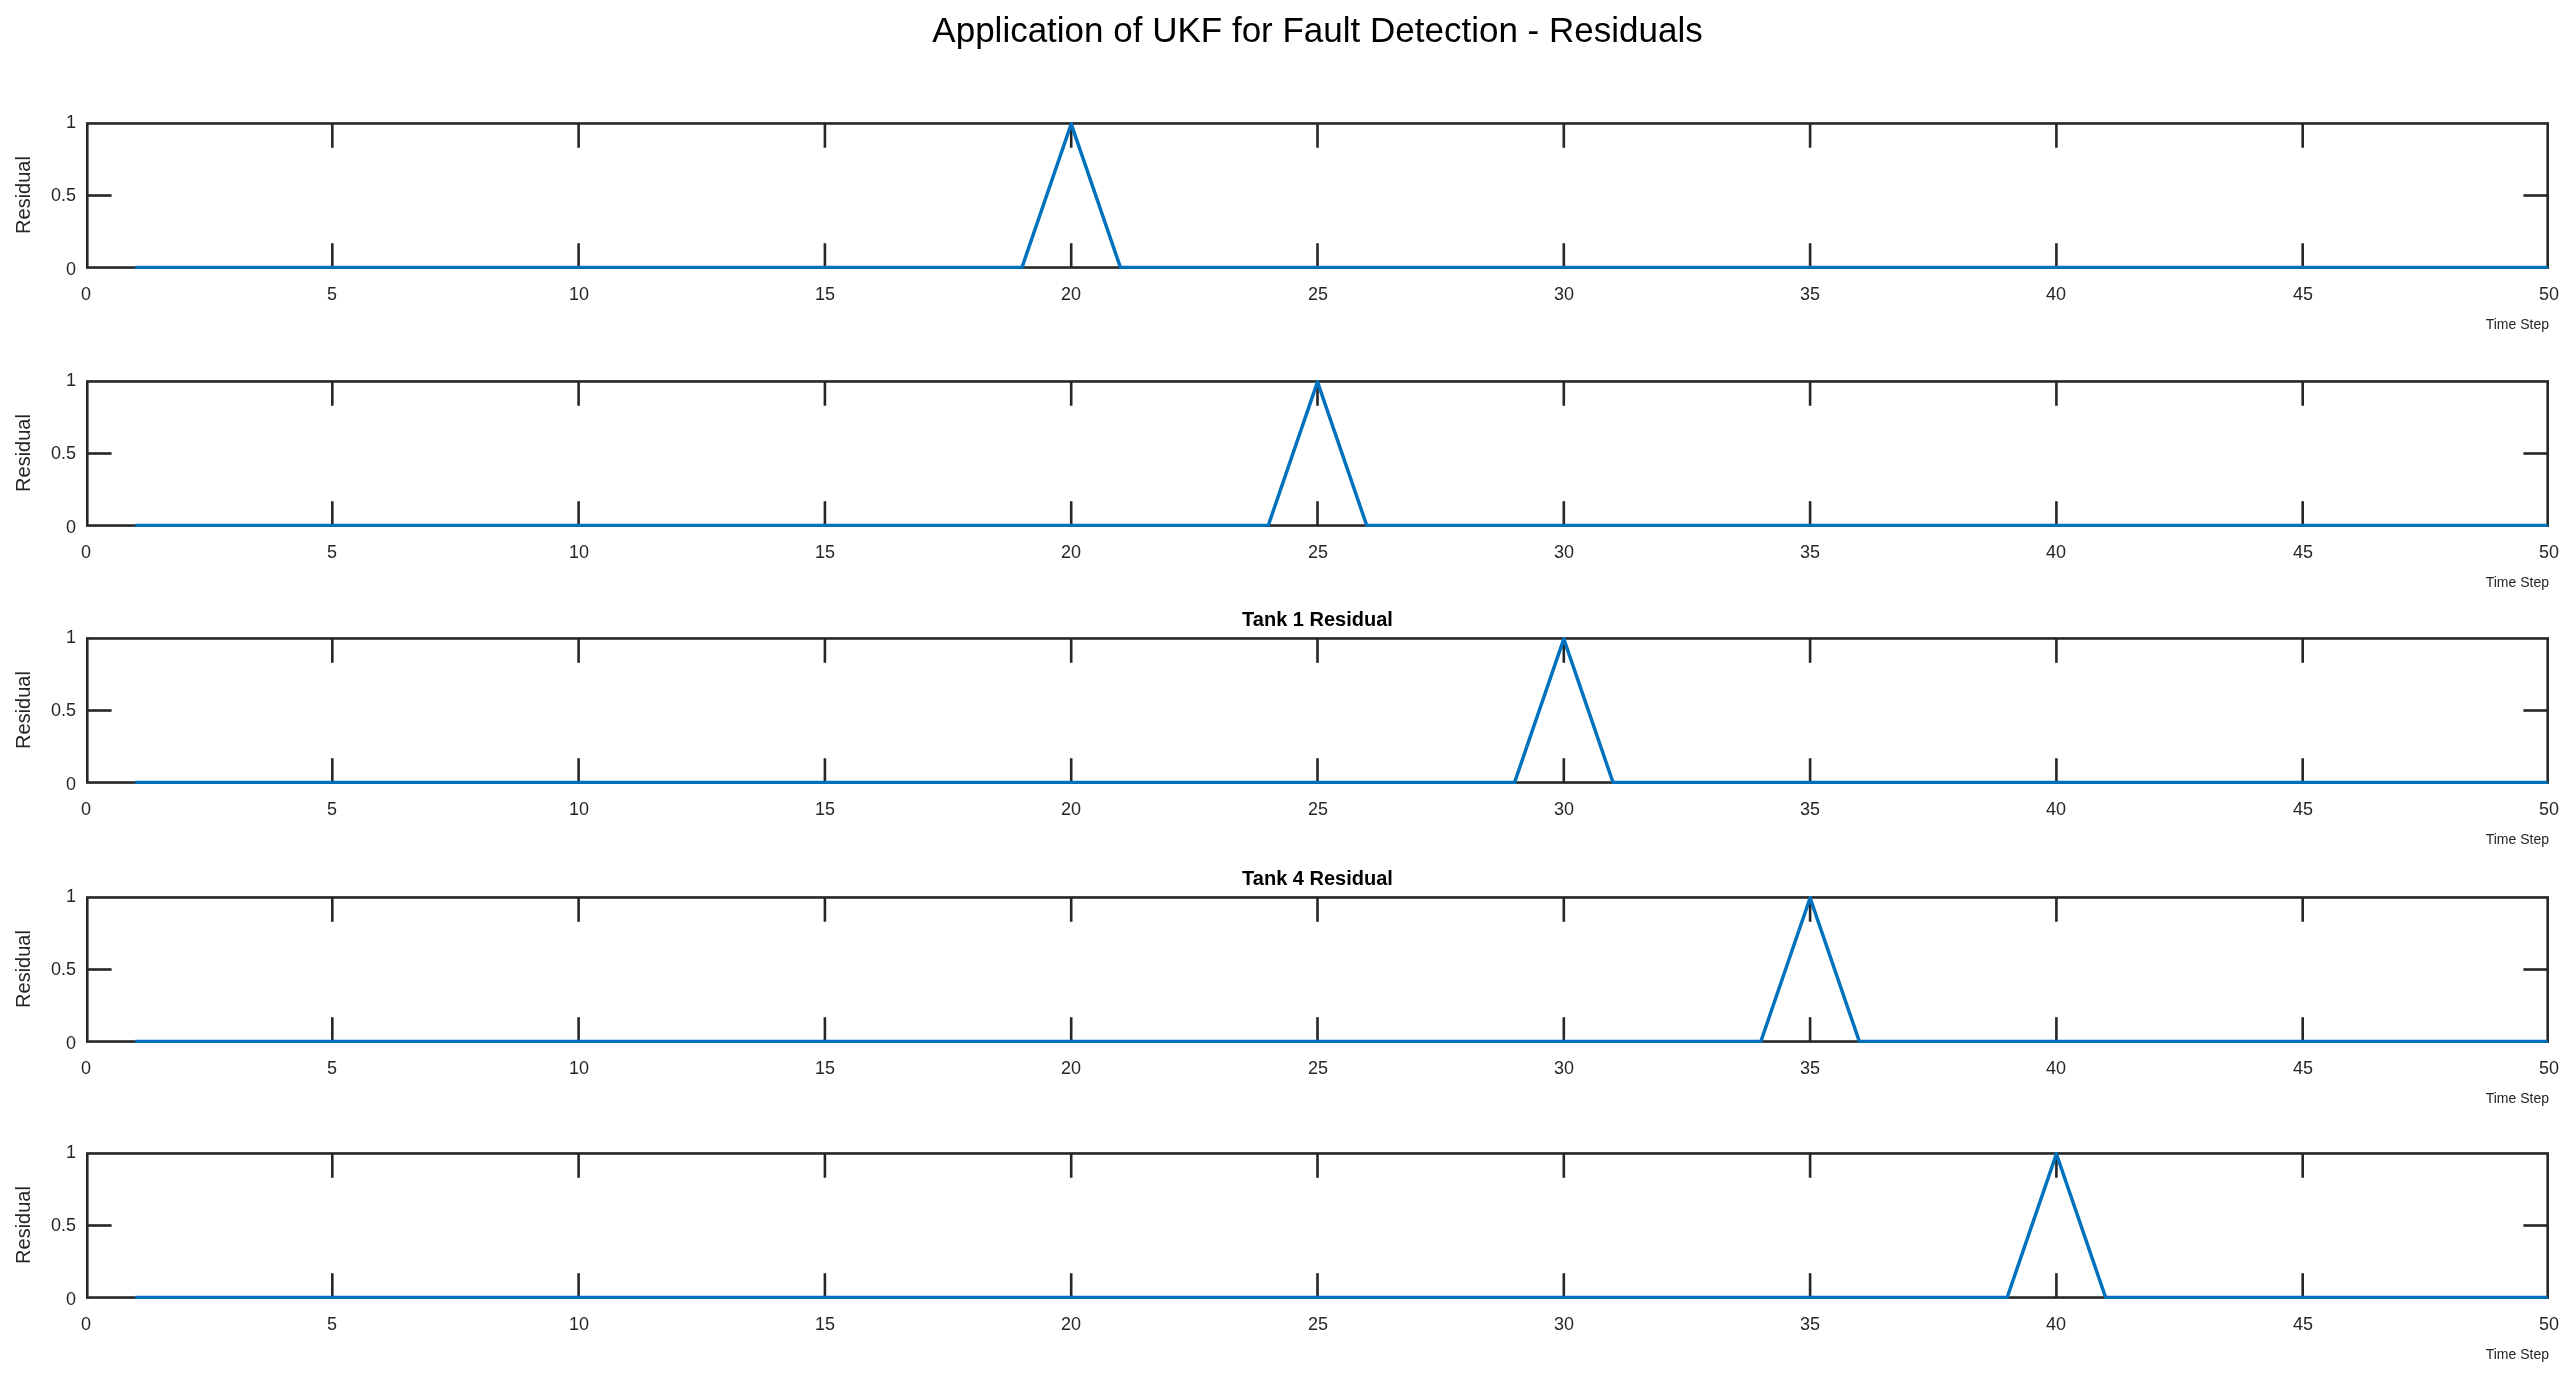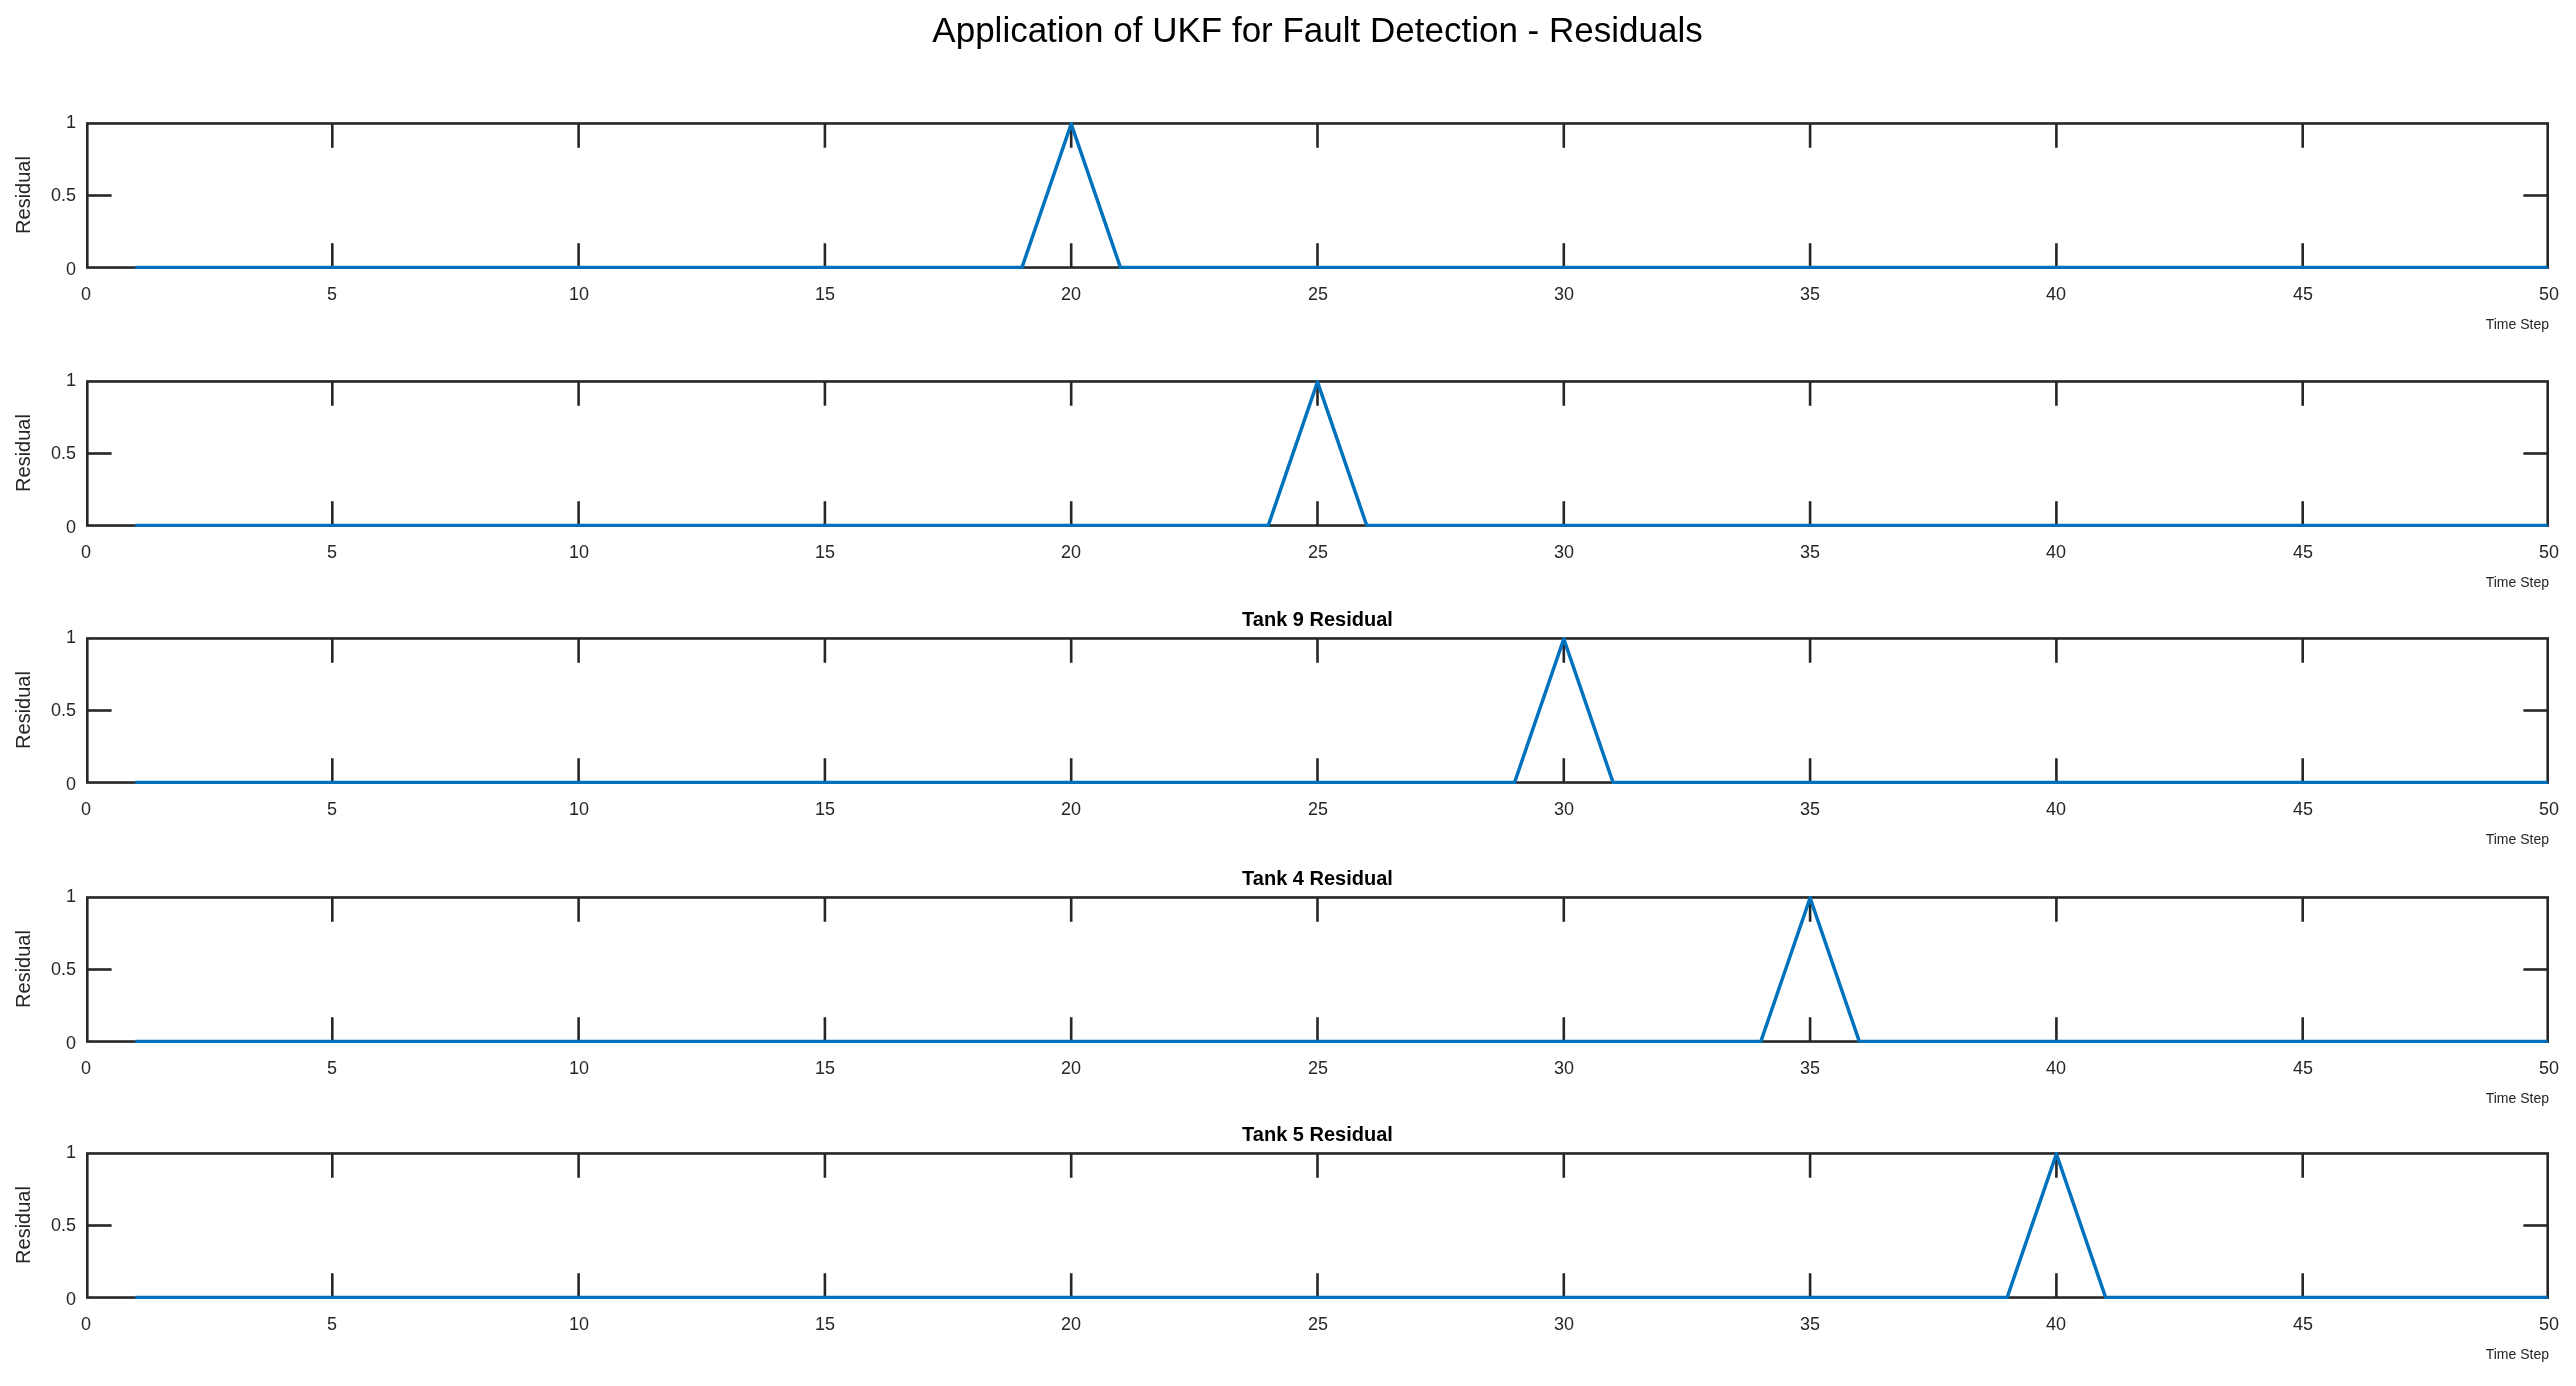--- a/index.html
+++ b/index.html
@@ -173,21 +173,21 @@
         <div class="x-tick" style="left: 1071px;">20</div>
         <div class="x-tick" style="left: 1318px;">25</div>
         <div class="x-tick" style="left: 1564px;">30</div>
         <div class="x-tick" style="left: 1810px;">35</div>
         <div class="x-tick" style="left: 2056px;">40</div>
         <div class="x-tick" style="left: 2303px;">45</div>
         <div class="x-tick" style="left: 2549px;">50</div>
         <div class="x-label">Time Step</div>
       </div>
       <div class="subplot" style="top: 637px;">
-        <div class="sp-title">Tank 9 Residual</div>
+        <div class="sp-title">Tank 1 Residual</div>
         <div class="y-label">Residual</div>
         <div class="y-tick" style="top: 147px;">0</div>
         <div class="y-tick" style="top: 73px;">0.5</div>
         <div class="y-tick" style="top: 0px;">1</div>
         <svg width="2463" height="147" viewBox="0 0 2838 169" class="axes-svg">
           <rect x="1.5" y="1.5" width="2835" height="166" fill="none" stroke="#262626" stroke-width="3"></rect>
           <line x1="283.8" y1="1.5" x2="283.8" y2="29.5" stroke="#262626" stroke-width="3"></line>
           <line x1="283.8" y1="167.5" x2="283.8" y2="139.5" stroke="#262626" stroke-width="3"></line>
           <line x1="567.6" y1="1.5" x2="567.6" y2="29.5" stroke="#262626" stroke-width="3"></line>
           <line x1="567.6" y1="167.5" x2="567.6" y2="139.5" stroke="#262626" stroke-width="3"></line>
@@ -259,21 +259,20 @@
         <div class="x-tick" style="left: 1071px;">20</div>
         <div class="x-tick" style="left: 1318px;">25</div>
         <div class="x-tick" style="left: 1564px;">30</div>
         <div class="x-tick" style="left: 1810px;">35</div>
         <div class="x-tick" style="left: 2056px;">40</div>
         <div class="x-tick" style="left: 2303px;">45</div>
         <div class="x-tick" style="left: 2549px;">50</div>
         <div class="x-label">Time Step</div>
       </div>
       <div class="subplot" style="top: 1152px;">
-        <div class="sp-title">Tank 5 Residual</div>
         <div class="y-label">Residual</div>
         <div class="y-tick" style="top: 147px;">0</div>
         <div class="y-tick" style="top: 73px;">0.5</div>
         <div class="y-tick" style="top: 0px;">1</div>
         <svg width="2463" height="147" viewBox="0 0 2838 169" class="axes-svg">
           <rect x="1.5" y="1.5" width="2835" height="166" fill="none" stroke="#262626" stroke-width="3"></rect>
           <line x1="283.8" y1="1.5" x2="283.8" y2="29.5" stroke="#262626" stroke-width="3"></line>
           <line x1="283.8" y1="167.5" x2="283.8" y2="139.5" stroke="#262626" stroke-width="3"></line>
           <line x1="567.6" y1="1.5" x2="567.6" y2="29.5" stroke="#262626" stroke-width="3"></line>
           <line x1="567.6" y1="167.5" x2="567.6" y2="139.5" stroke="#262626" stroke-width="3"></line>

